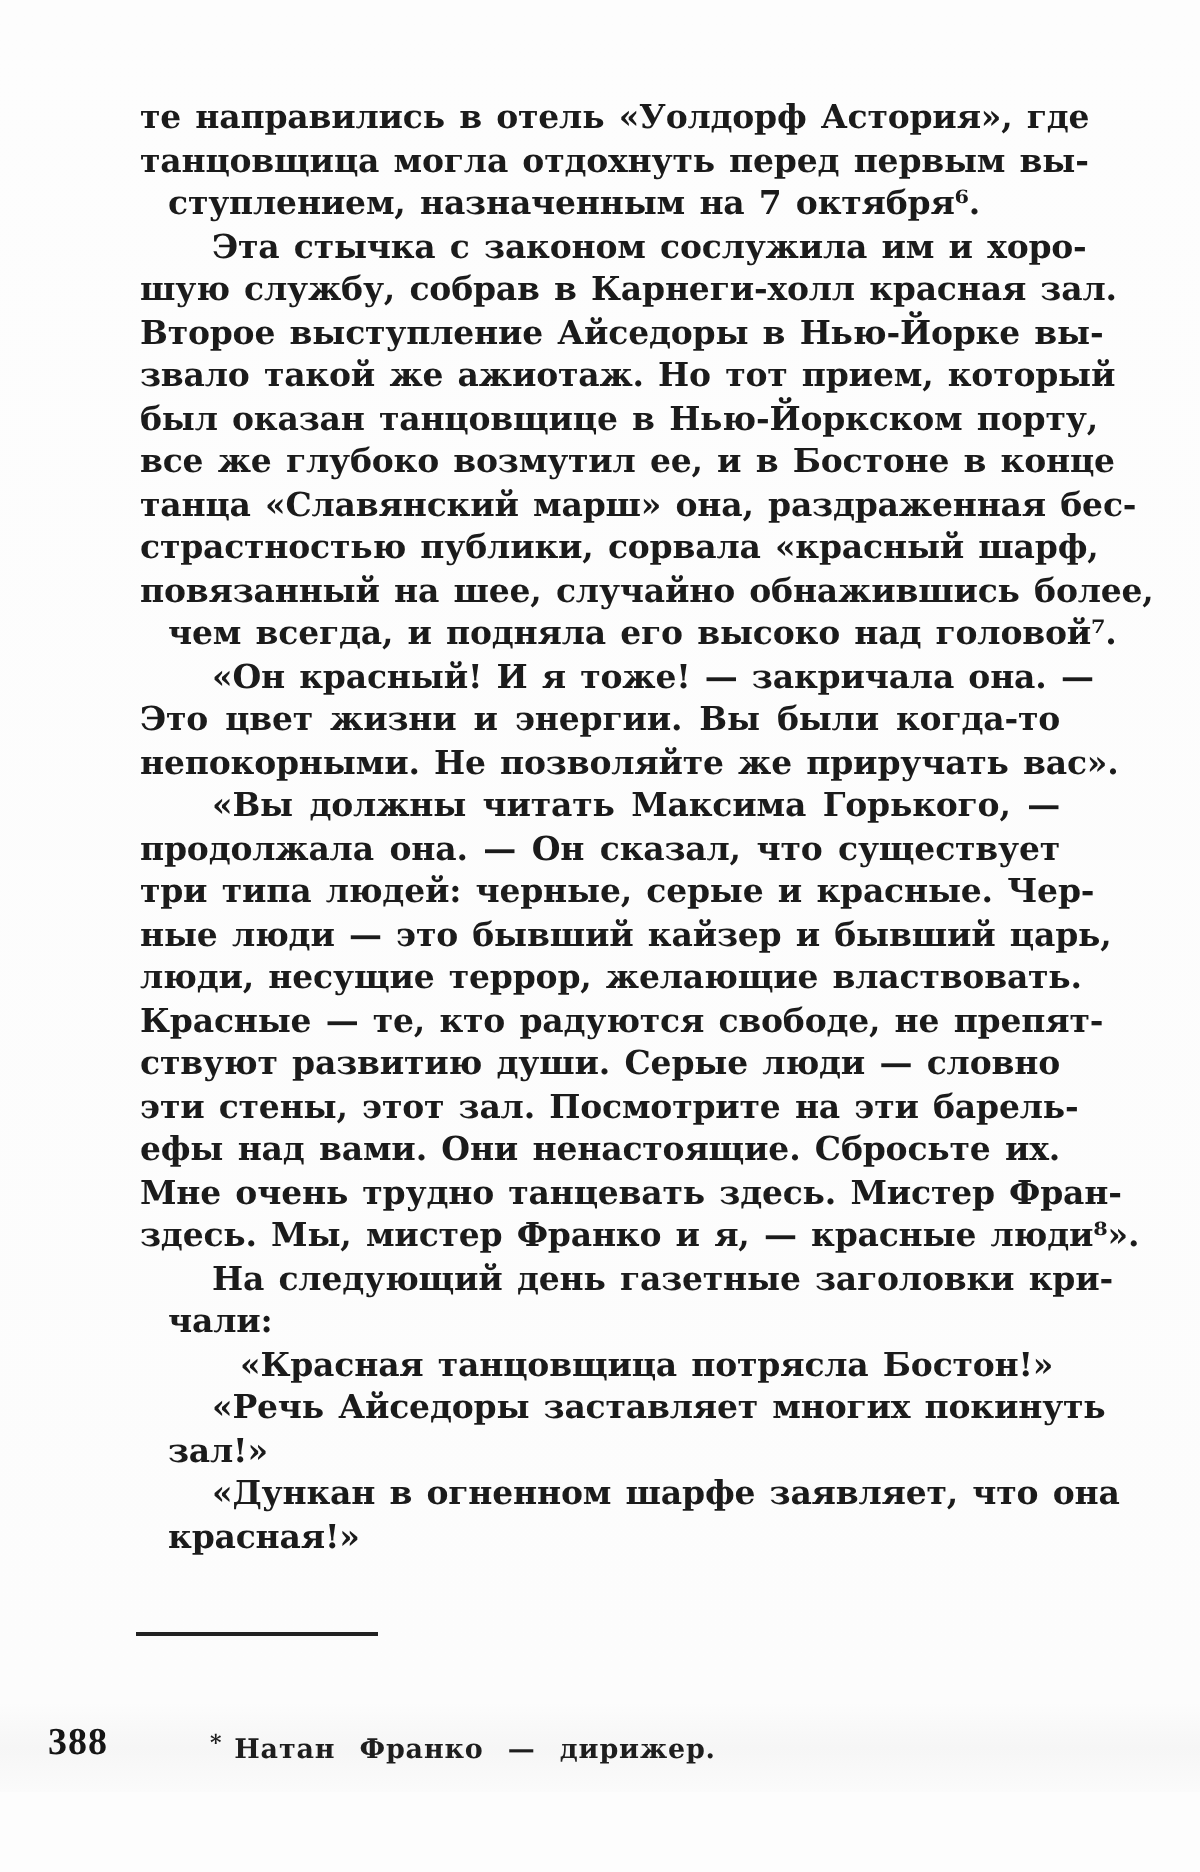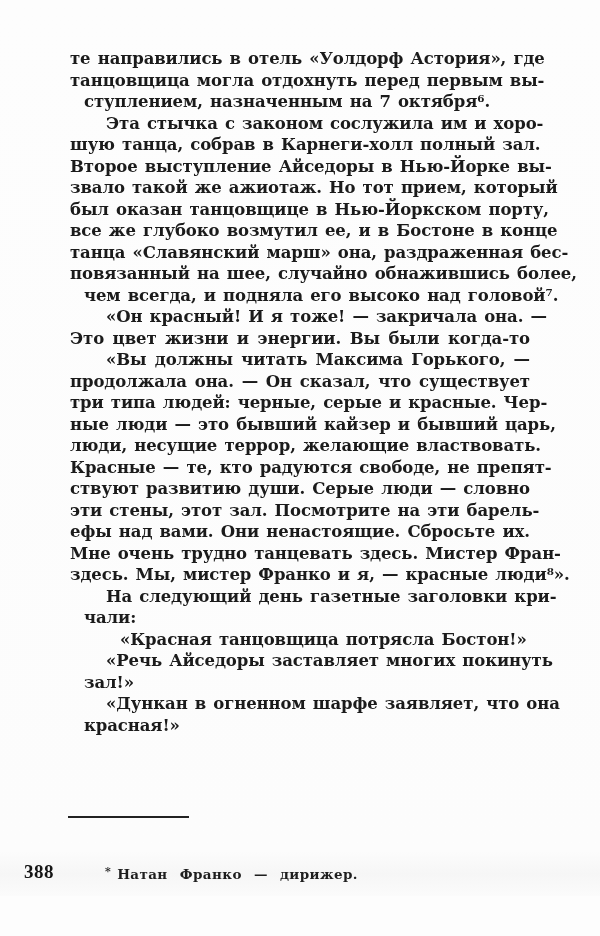--- a/index.html
+++ b/index.html
@@ -91,30 +91,32 @@
 </head>
 <body>
 
 <div class="page">
 
   <div class="text-block" id="lines">
       <div class="line">те направились в отель «Уолдорф Астория», где</div>
       <div class="line">танцовщица могла отдохнуть перед первым вы-</div>
       <div class="line noj">ступлением, назначенным на 7 октября⁶.</div>
       <div class="line ind">Эта стычка с законом сослужила им и хоро-</div>
-      <div class="line">шую танца, собрав в Карнеги-холл полный зал.</div>
+      <div class="line">шую службу, собрав в Карнеги-холл красная зал.</div>
       <div class="line">Второе выступление Айседоры в Нью-Йорке вы-</div>
       <div class="line">звало такой же ажиотаж. Но тот прием, который</div>
       <div class="line">был оказан танцовщице в Нью-Йоркском порту,</div>
       <div class="line">все же глубоко возмутил ее, и в Бостоне в конце</div>
       <div class="line">танца «Славянский марш» она, раздраженная бес-</div>
+      <div class="line">страстностью публики, сорвала «красный шарф,</div>
       <div class="line">повязанный на шее, случайно обнажившись более,</div>
       <div class="line noj">чем всегда, и подняла его высоко над головой⁷.</div>
       <div class="line ind">«Он красный! И я тоже! — закричала она. —</div>
       <div class="line">Это цвет жизни и энергии. Вы были когда-то</div>
+      <div class="line">непокорными. Не позволяйте же приручать вас».</div>
       <div class="line ind">«Вы должны читать Максима Горького, —</div>
       <div class="line">продолжала она. — Он сказал, что существует</div>
       <div class="line">три типа людей: черные, серые и красные. Чер-</div>
       <div class="line">ные люди — это бывший кайзер и бывший царь,</div>
       <div class="line">люди, несущие террор, желающие властвовать.</div>
       <div class="line">Красные — те, кто радуются свободе, не препят-</div>
       <div class="line">ствуют развитию души. Серые люди — словно</div>
       <div class="line">эти стены, этот зал. Посмотрите на эти барель-</div>
       <div class="line">ефы над вами. Они ненастоящие. Сбросьте их.</div>
       <div class="line">Мне очень трудно танцевать здесь. Мистер Фран-</div>

